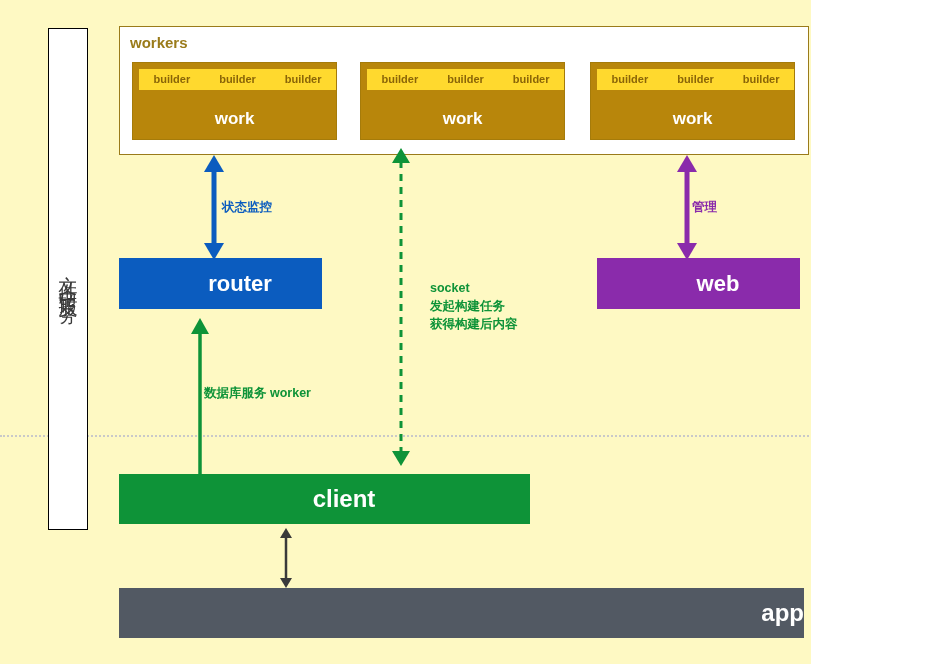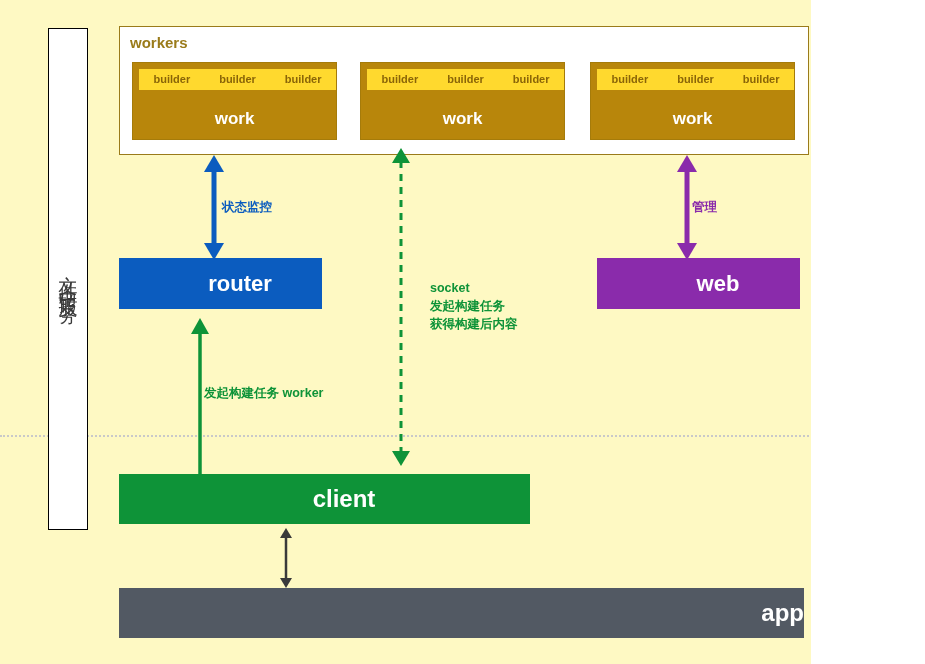--- a/index.html
+++ b/index.html
@@ -211,21 +211,21 @@
     </svg>
   </div>
   <div class="conn-label lbl-purple" style="left:692px; top:198px;">管理</div>
 
   <div class="conn" style="left:188px; top:318px;">
     <svg width="26" height="158" viewBox="0 0 26 158">
       <line x1="12" y1="13" x2="12" y2="158" stroke="#0e9338" stroke-width="3.5"></line>
       <polygon points="12,0 21,16 3,16" fill="#0e9338"></polygon>
     </svg>
   </div>
-  <div class="conn-label lbl-green" style="left:204px; top:384px;">发起构建任务 worker</div>
+  <div class="conn-label lbl-green" style="left:204px; top:384px;">数据库服务 worker</div>
 
   <div class="conn" style="left:277px; top:528px;">
     <svg width="18" height="60" viewBox="0 0 18 60">
       <line x1="9" y1="8" x2="9" y2="52" stroke="#3a3a3a" stroke-width="2.5"></line>
       <polygon points="9,0 15,10 3,10" fill="#3a3a3a"></polygon>
       <polygon points="9,60 15,50 3,50" fill="#3a3a3a"></polygon>
     </svg>
   </div>
 
   <div class="box svc-router svc-label-lg" style="left:119px; top:258px; width:203px; height:51px;">

